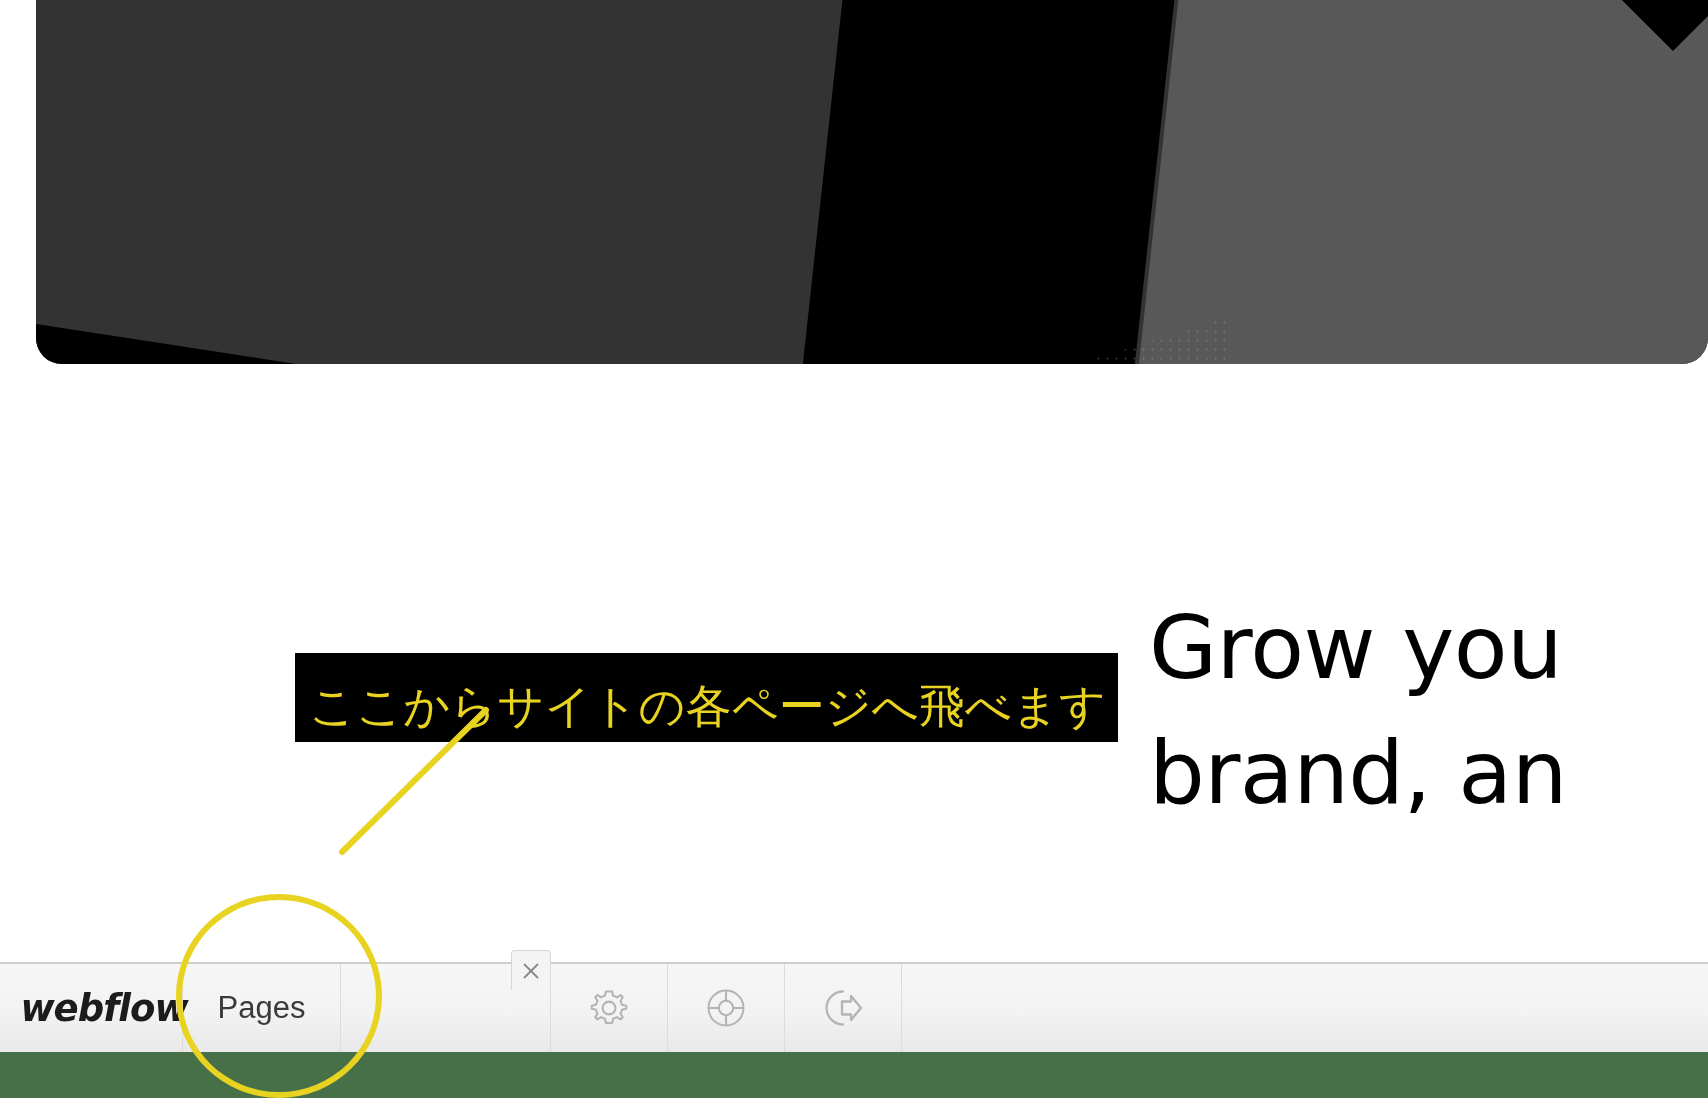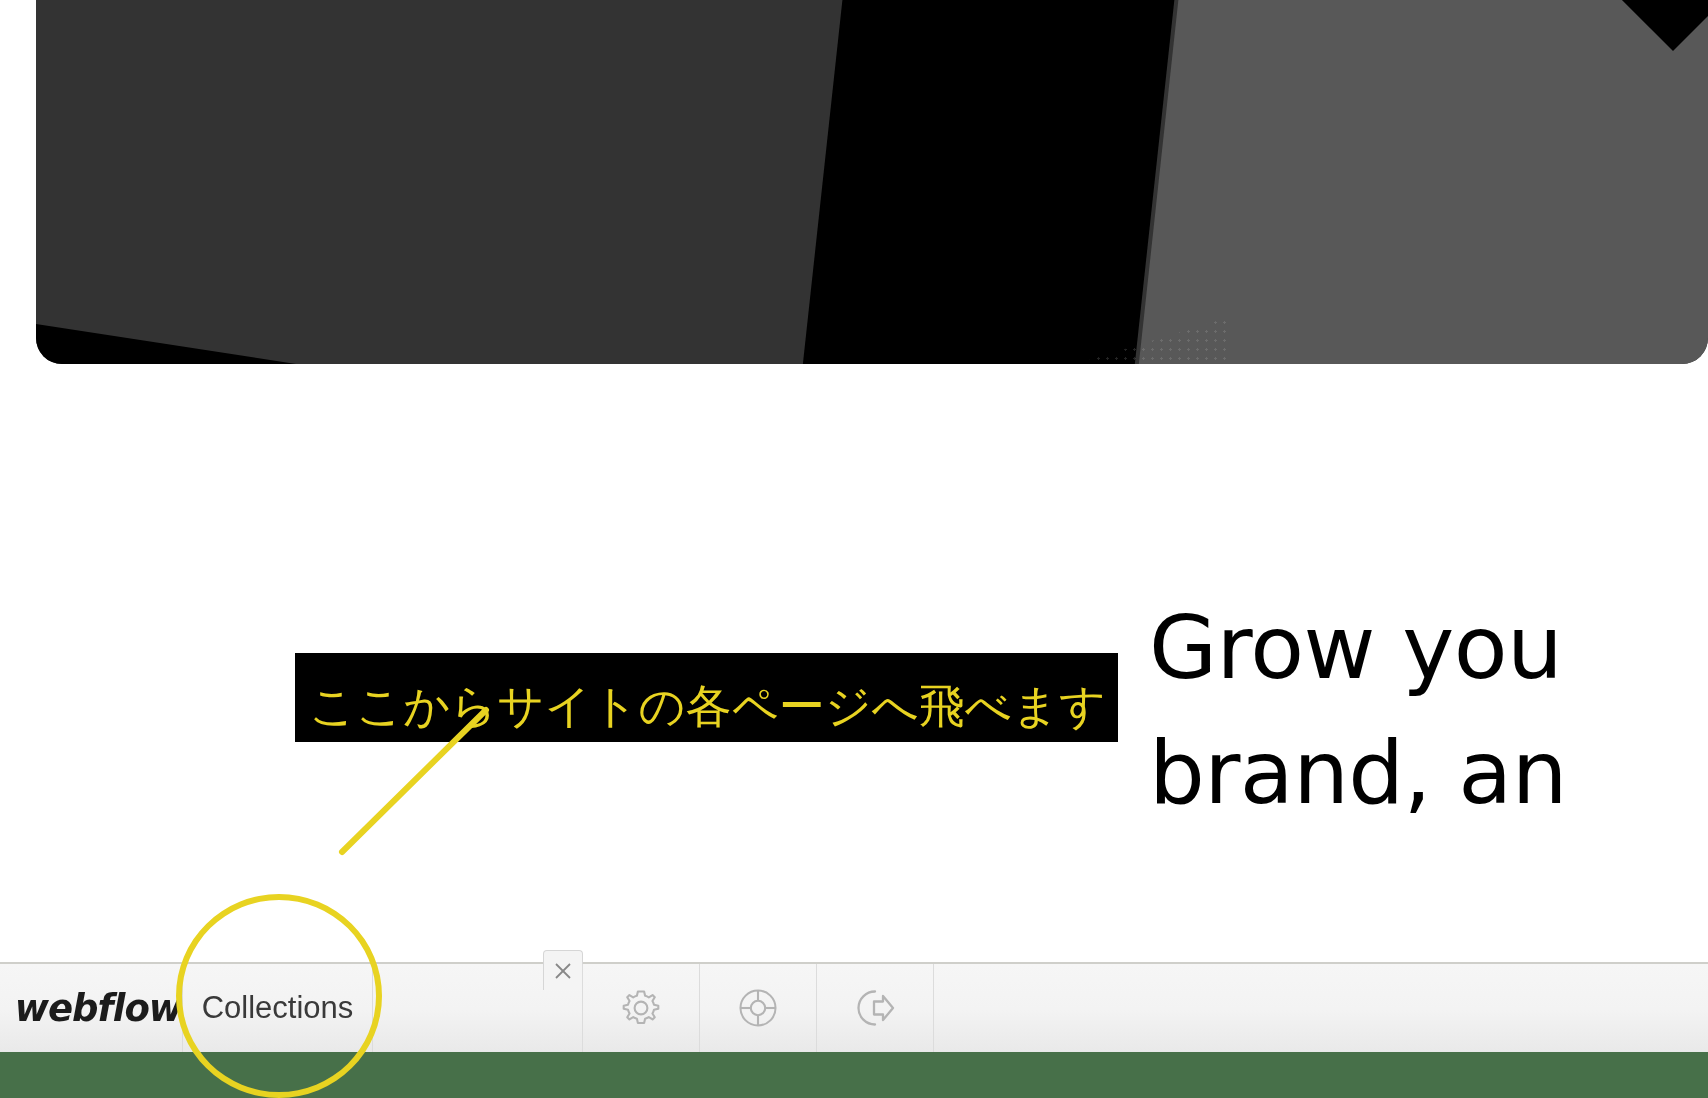--- a/index.html
+++ b/index.html
@@ -155,21 +155,21 @@
     display: flex;
     align-items: center;
     justify-content: center;
     border-right: 1px solid #dcdcdc;
     box-sizing: border-box;
     position: relative;
   }
   #tb-logo {
     width: 182px;
     border-right: none;
-    justify-content: flex-end;
+    justify-content: center;
     padding-left: 26px;
   }
   #tb-logo .logo-text {
     font-family: "DejaVu Sans", sans-serif;
     font-style: italic;
     font-weight: bold;
     font-size: 37px;
     color: #1c1c1c;
     letter-spacing: -1px;
   }
@@ -246,24 +246,24 @@
 <div id="annotation-label">
   <span>ここからサイトの各ページへ飛べます</span>
 </div>
 
 <div id="toolbar">
 
   <div class="tb-cell" id="tb-logo">
     <span class="logo-text">webflow</span>
   </div>
 
-
-  <div class="tb-cell tb-tab" id="tb-tab-collections">
-    <span>Collections</span>
-  </div>
+  <div class="tb-cell tb-tab" id="tb-tab-pages">
+    <span>Pages</span>
+  </div>
+
 
   <div class="tb-cell tb-tab" id="tb-tab-blogposts">
     <div id="tab-close-button">
       <svg width="22" height="22" viewBox="0 0 22 22">
         <line x1="4" y1="4" x2="18" y2="18" stroke="#888" stroke-width="1.8"></line>
         <line x1="18" y1="4" x2="4" y2="18" stroke="#888" stroke-width="1.8"></line>
       </svg>
     </div>
   </div>
 

